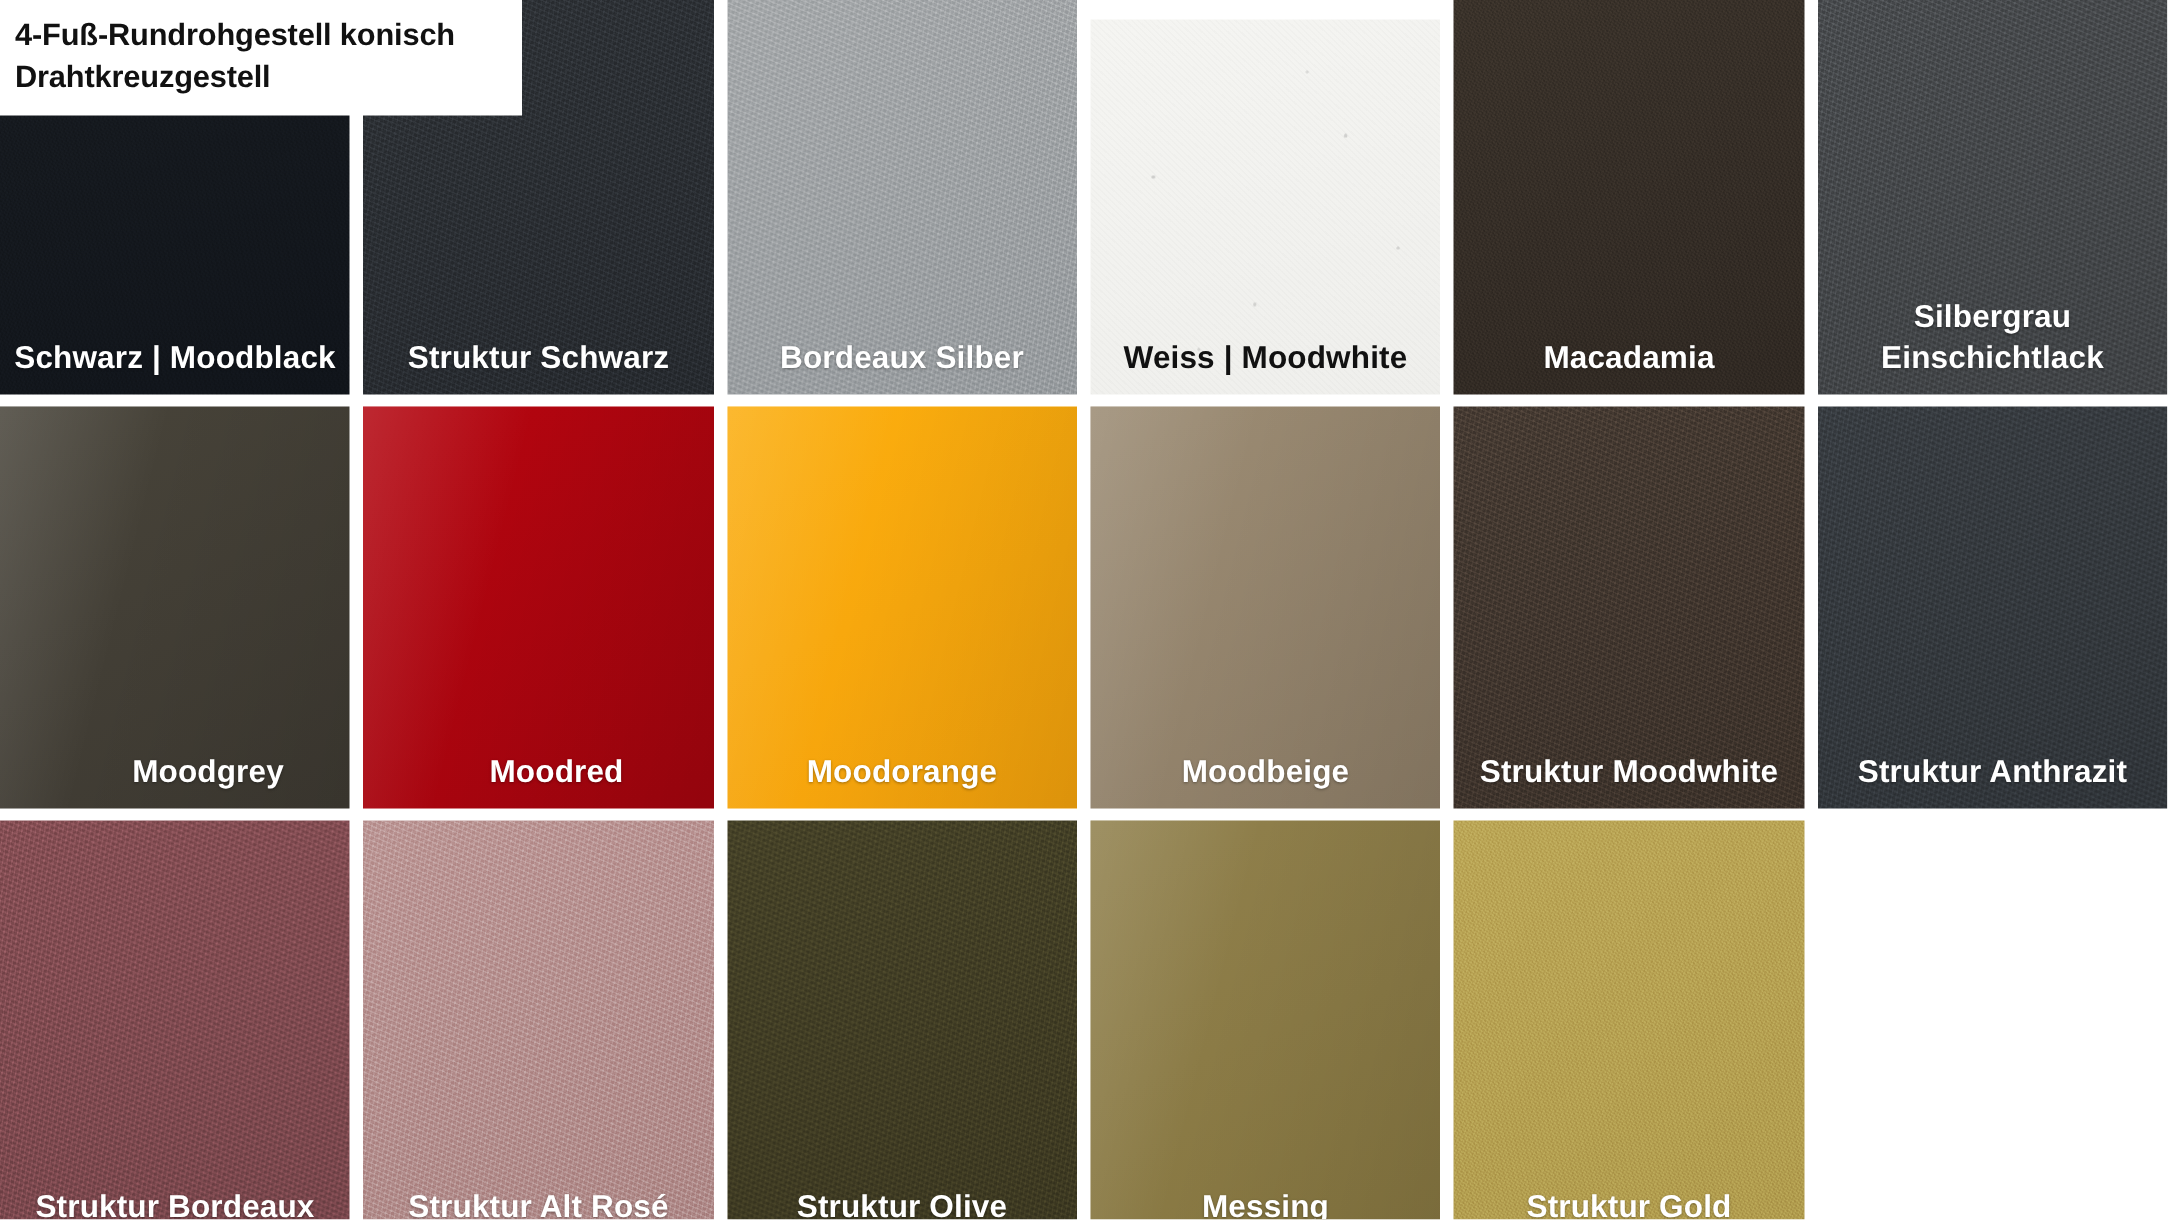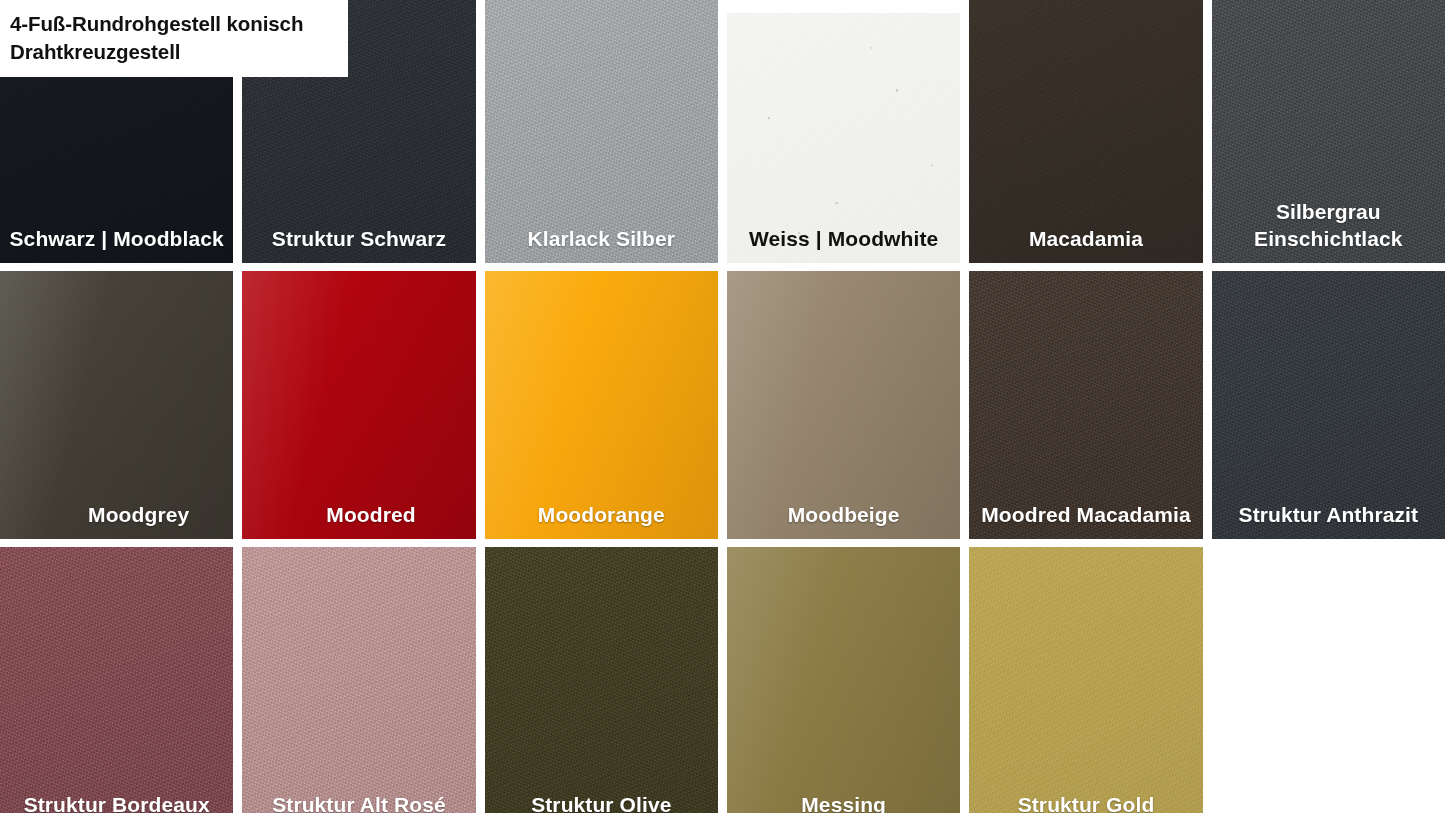--- a/index.html
+++ b/index.html
@@ -130,21 +130,21 @@
       <div class="swatch tex-fine" style="background: linear-gradient(160deg, rgb(23, 27, 32) 0%, rgb(16, 20, 26) 100%);">
         <div class="tex"></div>
         <div class="swatch-label">Schwarz | Moodblack</div>
       </div>
       <div class="swatch tex-coarse" style="background: linear-gradient(160deg, rgb(50, 54, 59) 0%, rgb(41, 45, 50) 100%);">
         <div class="tex"></div>
         <div class="swatch-label">Struktur Schwarz</div>
       </div>
       <div class="swatch tex-coarse" style="background: linear-gradient(160deg, rgb(171, 174, 176) 0%, rgb(157, 161, 164) 100%);">
         <div class="tex"></div>
-        <div class="swatch-label">Klarlack Silber</div>
+        <div class="swatch-label">Bordeaux Silber</div>
       </div>
       <div class="swatch tex-speckle light-face" style="background: linear-gradient(160deg, rgb(245, 245, 242) 0%, rgb(239, 239, 236) 100%); margin-top: 13px;">
         <div class="tex"></div>
         <div class="swatch-label">Weiss | Moodwhite</div>
       </div>
       <div class="swatch tex-fine" style="background: linear-gradient(160deg, rgb(58, 50, 42) 0%, rgb(47, 40, 34) 100%);">
         <div class="tex"></div>
         <div class="swatch-label">Macadamia</div>
       </div>
       <div class="swatch tex-coarse" style="background: linear-gradient(160deg, rgb(78, 81, 84) 0%, rgb(68, 71, 74) 100%);">
@@ -165,21 +165,21 @@
       <div class="swatch tex-sheen" style="background: linear-gradient(160deg, rgb(251, 173, 14) 0%, rgb(245, 163, 12) 100%); justify-content: flex-end;">
         <div class="tex"></div>
         <div class="swatch-label">Moodorange</div>
       </div>
       <div class="swatch tex-sheen" style="background: linear-gradient(160deg, rgb(154, 138, 114) 0%, rgb(143, 127, 104) 100%);">
         <div class="tex"></div>
         <div class="swatch-label">Moodbeige</div>
       </div>
       <div class="swatch tex-coarse" style="background: linear-gradient(160deg, rgb(75, 63, 54) 0%, rgb(64, 53, 45) 100%);">
         <div class="tex"></div>
-        <div class="swatch-label">Moodred Macadamia</div>
+        <div class="swatch-label">Struktur Moodwhite</div>
       </div>
       <div class="swatch tex-coarse" style="background: linear-gradient(160deg, rgb(60, 65, 70) 0%, rgb(51, 56, 61) 100%);">
         <div class="tex"></div>
         <div class="swatch-label">Struktur Anthrazit</div>
       </div>
       <div class="swatch tex-coarse" style="background: linear-gradient(160deg, rgb(141, 84, 90) 0%, rgb(127, 74, 80) 100%);">
         <div class="tex"></div>
         <div class="swatch-label">Struktur Bordeaux</div>
       </div>
       <div class="swatch tex-coarse" style="background: linear-gradient(160deg, rgb(192, 157, 156) 0%, rgb(179, 144, 143) 100%);">

